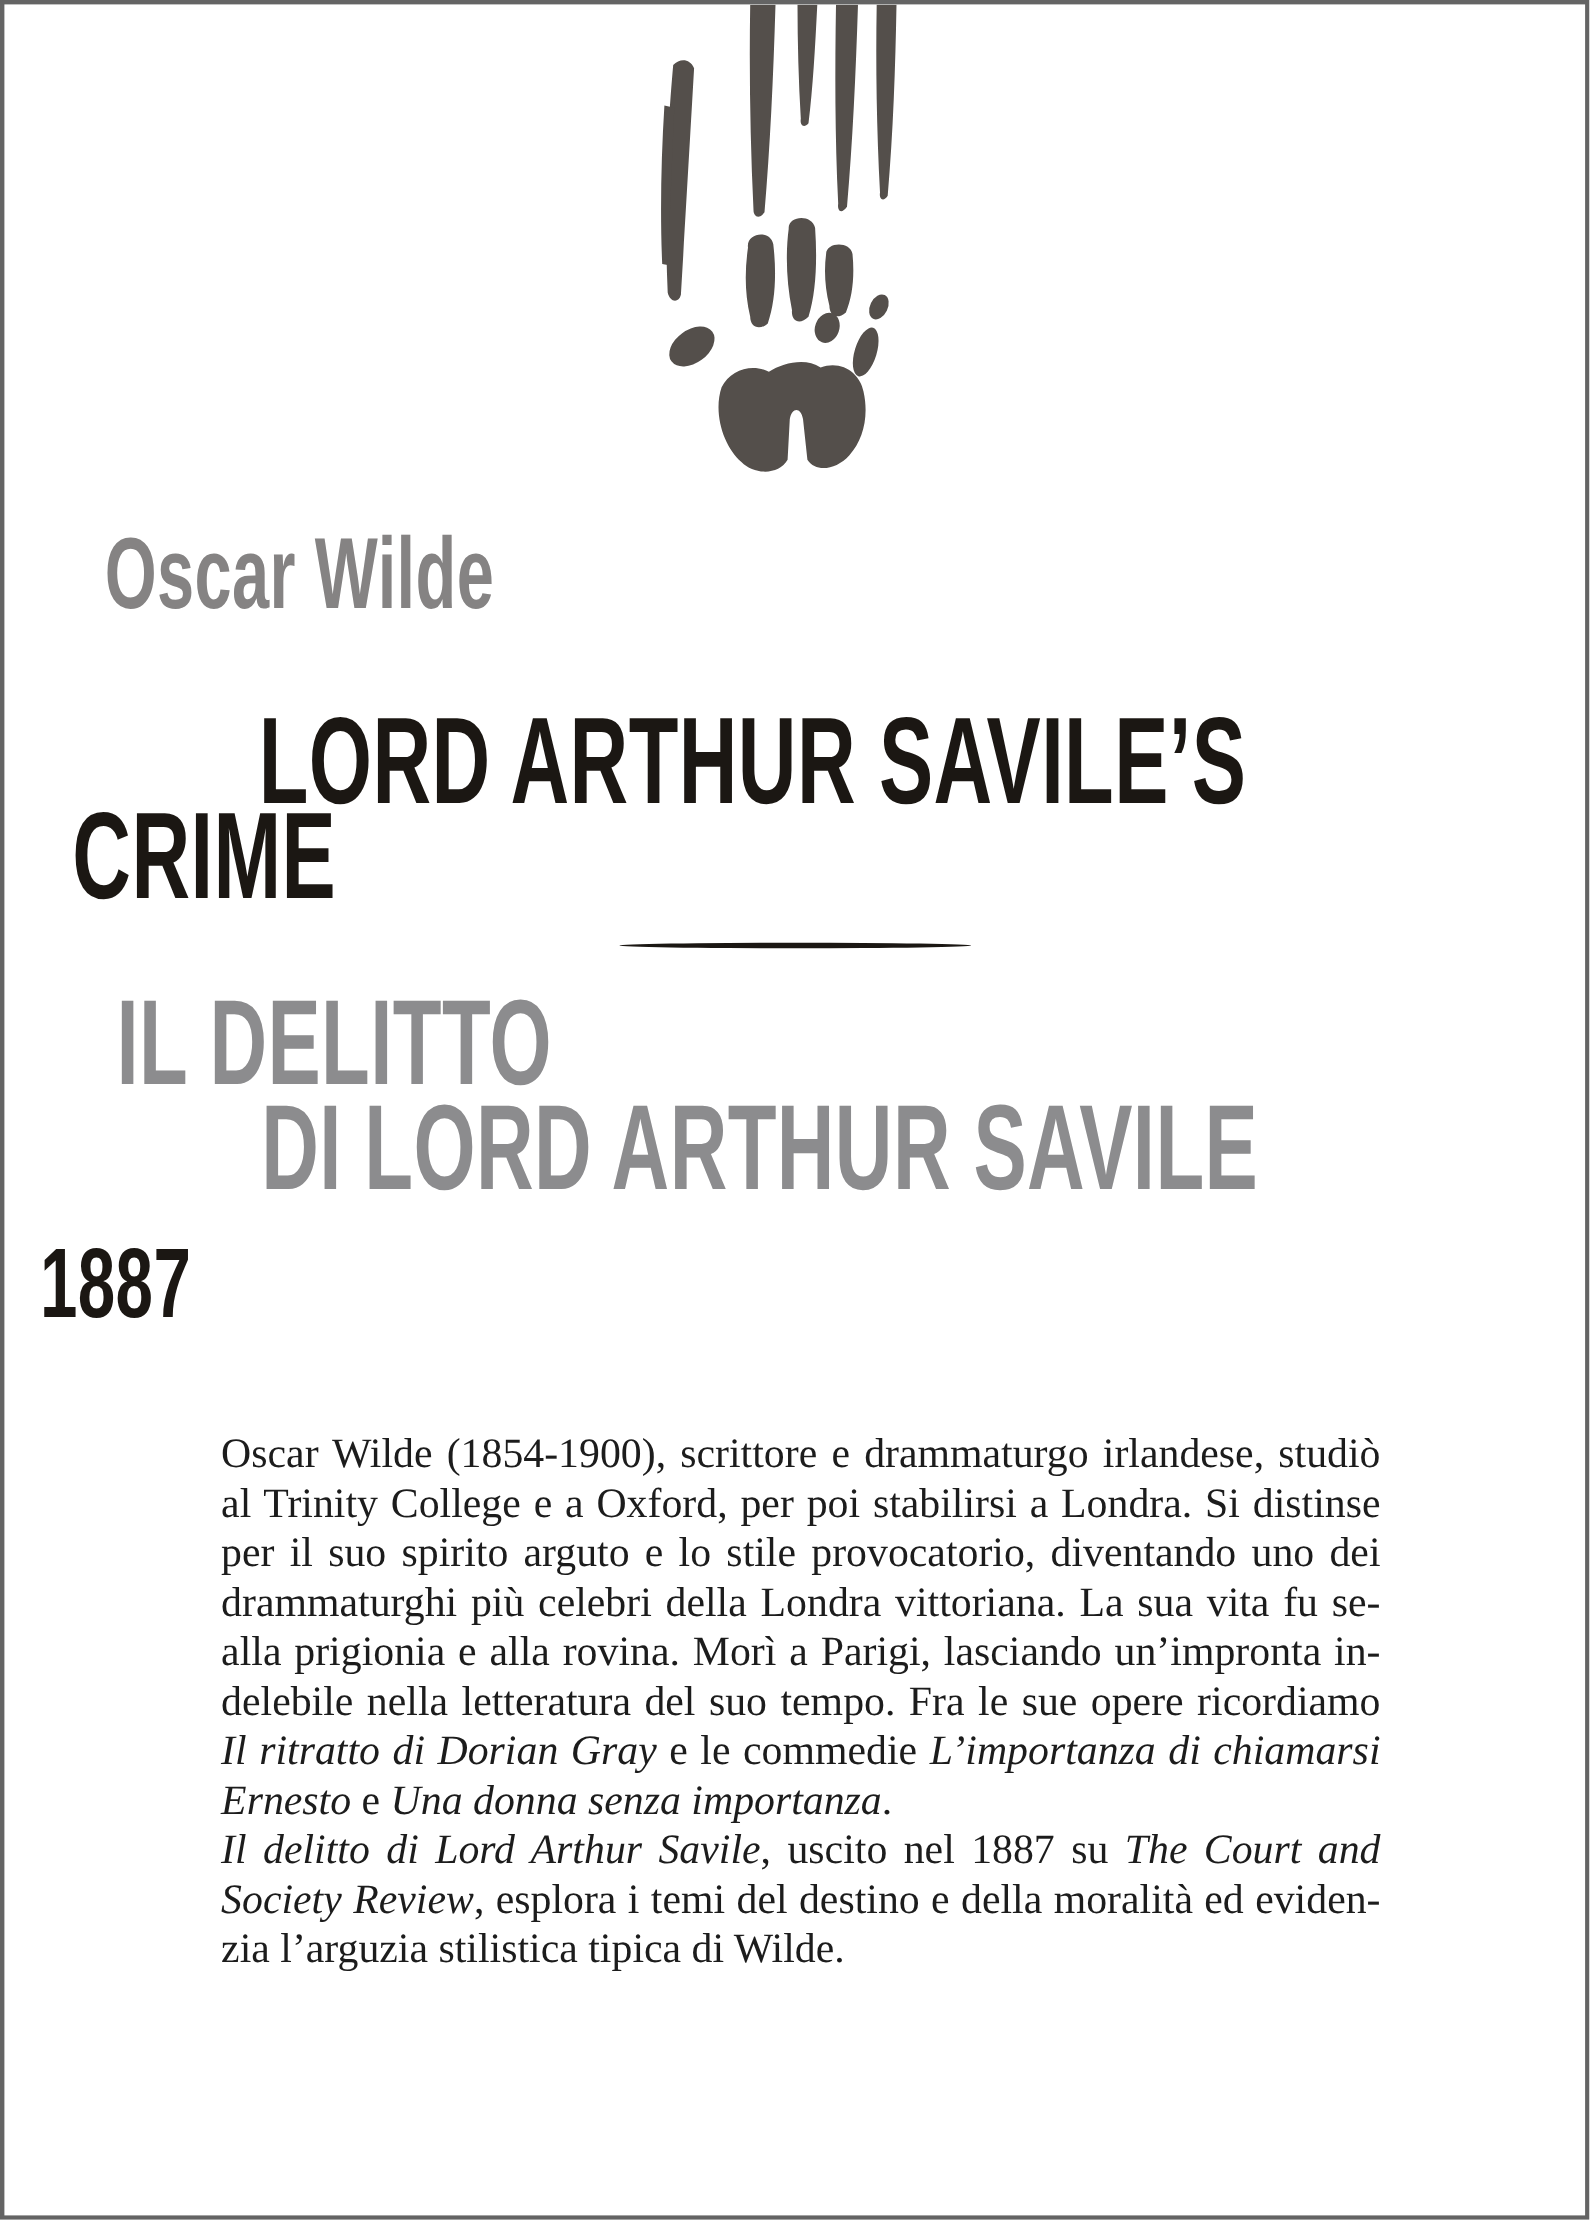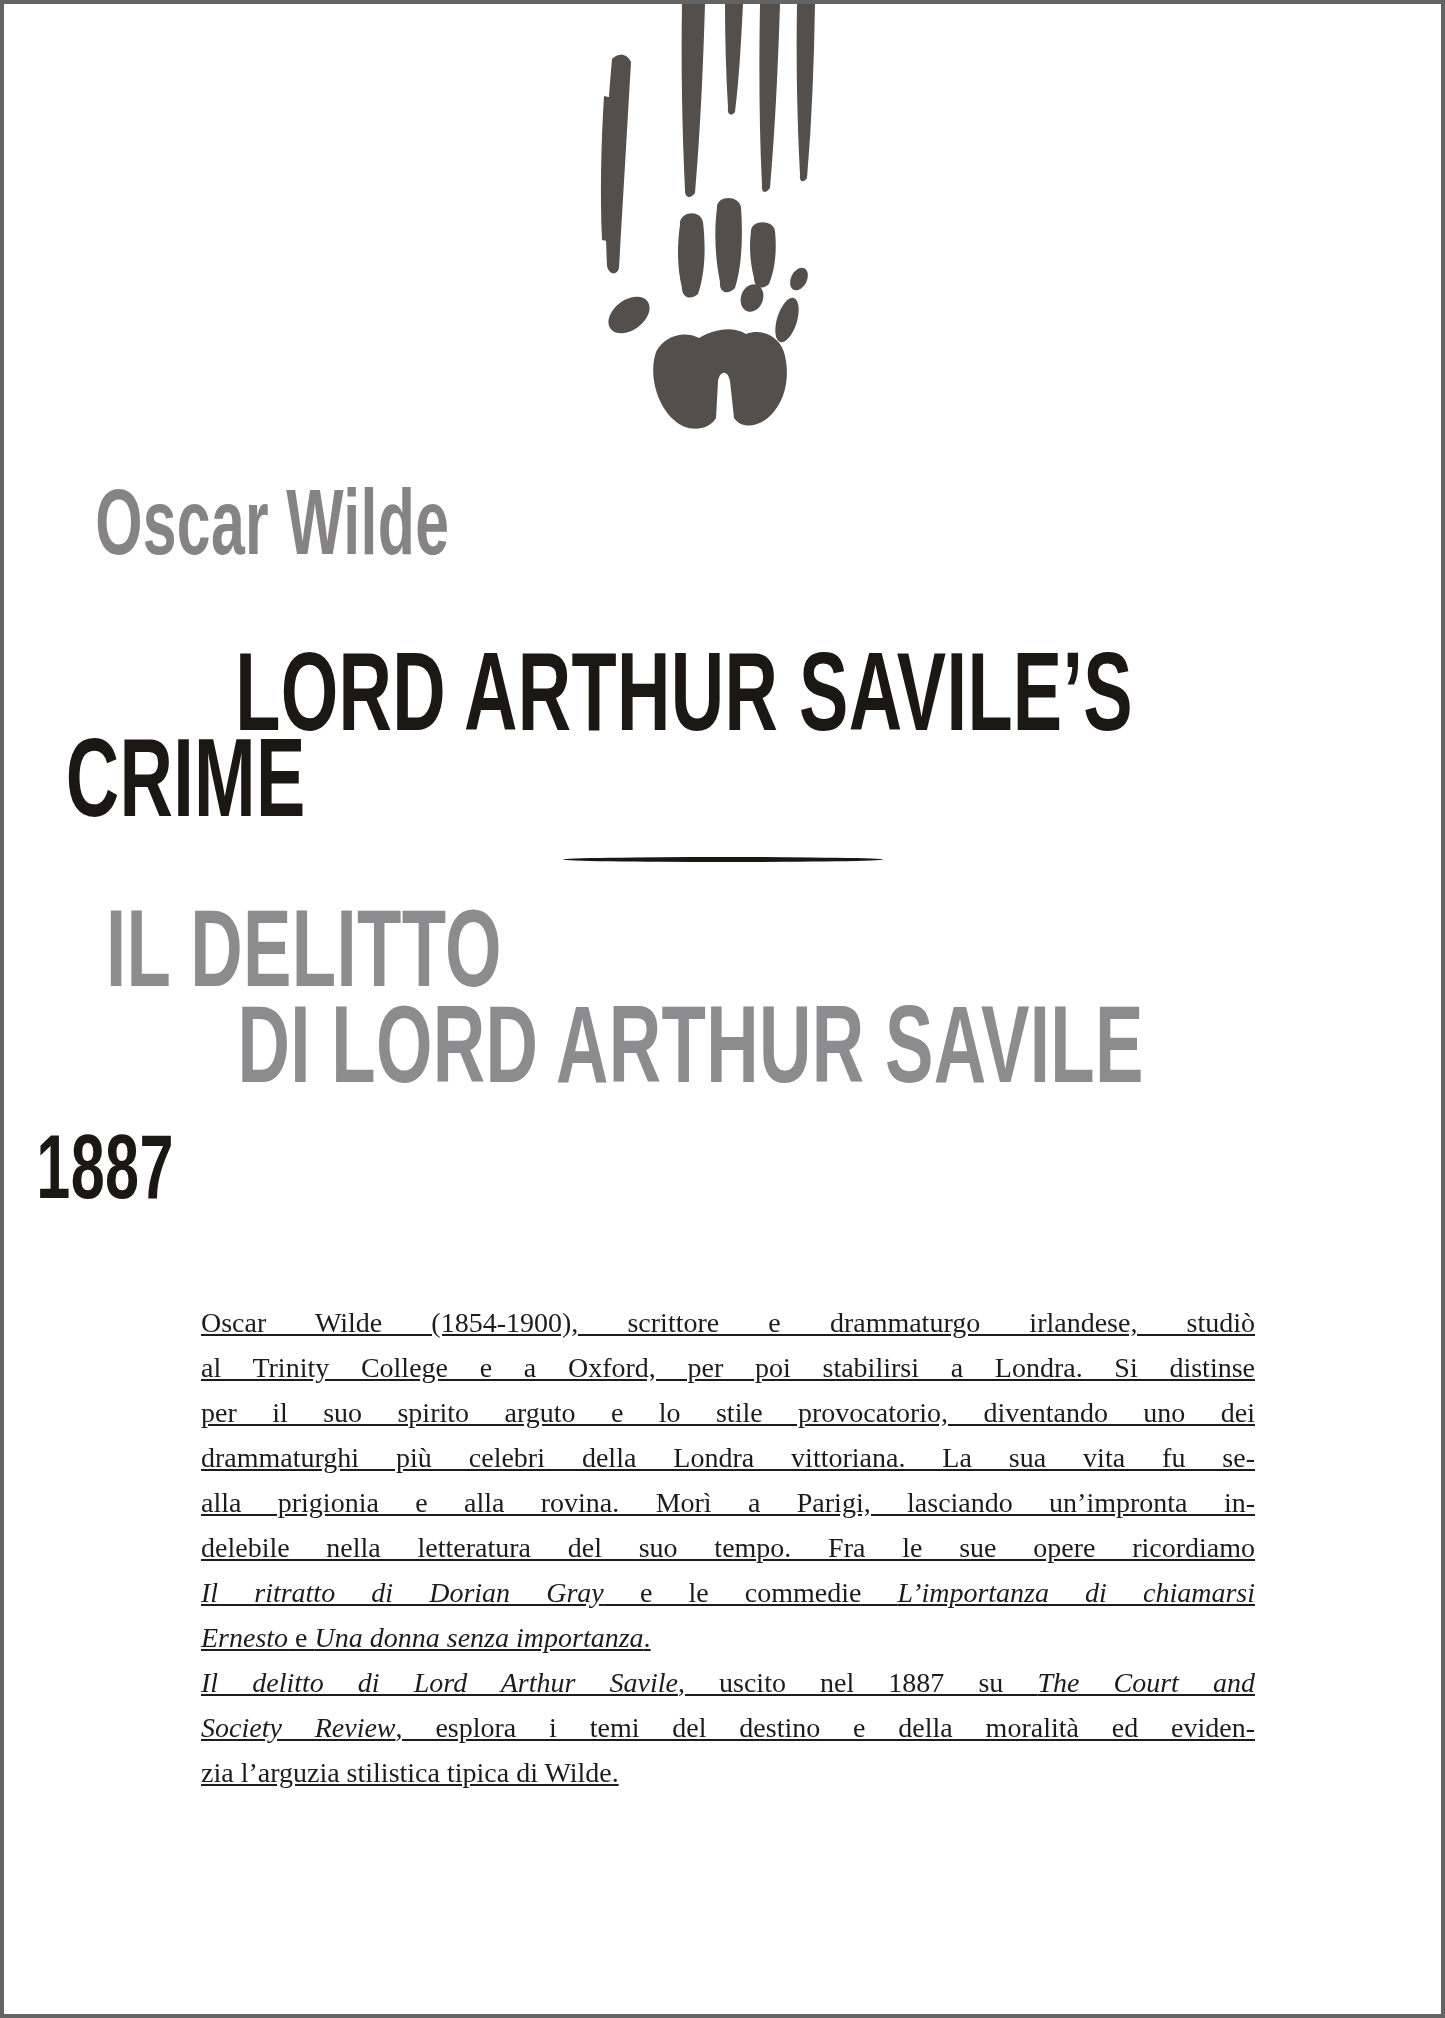--- a/index.html
+++ b/index.html
@@ -84,24 +84,23 @@
     line-height: 90px;
     color: var(--year, #1b1713);
   }
   .year .cond { transform: scaleX(0.68); }
   .bio {
     position: absolute;
     left: 197px;
     top: 1296px;
     width: 1054px;
     font-family: "Liberation Serif", serif;
-    font-size: 28px;
+    font-size: 38px;
     line-height: 45px;
     color: var(--body, #1c1c1c);
-    text-decoration: underline;
   }
   .bio-line { white-space: normal; }
   .bio-line.just {
     text-align: justify;
     text-align-last: justify;
   }
   .bio-line .it { font-style: italic; }
 </style>
 </head>
 <body>

